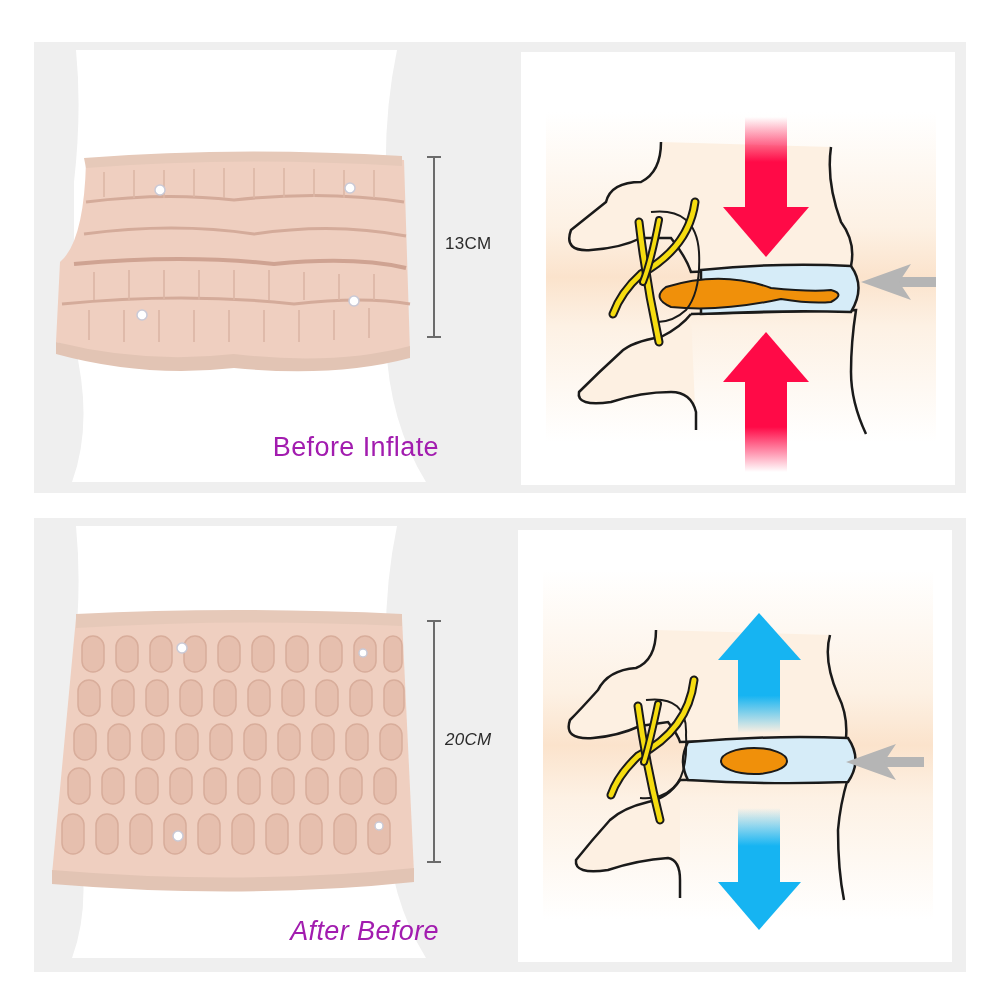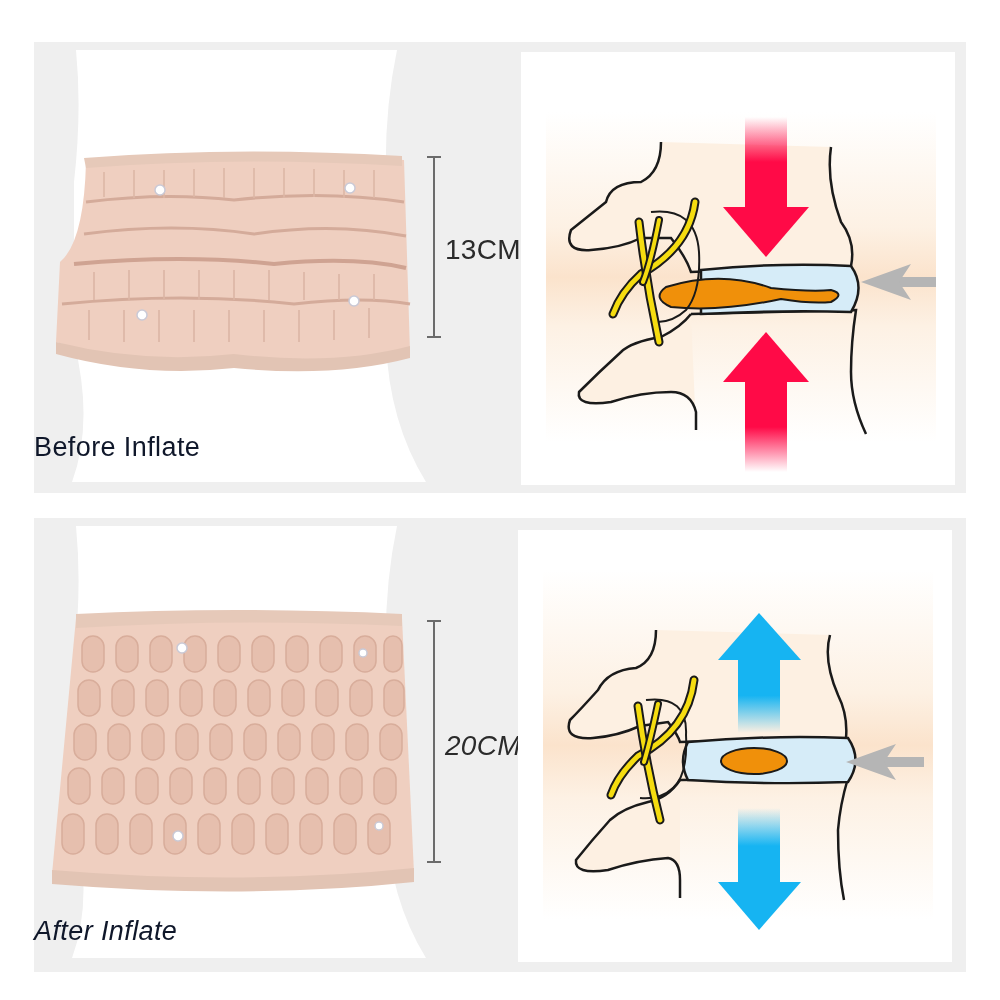--- a/index.html
+++ b/index.html
@@ -5,22 +5,22 @@
   html, body { margin:0; padding:0; background:#ffffff; }
   body { width:1000px; height:1000px; position:relative; overflow:hidden; font-family:"Liberation Sans", "DejaVu Sans", sans-serif; }
   .row { position:absolute; left:34px; width:932px; background:#efefef; }
   .row.top { top:42px; height:451px; }
   .row.bottom { top:518px; height:454px;font-style:italic; }
   .left-pane { position:absolute; left:0; top:0; width:405px; height:100%; }
   .torso { position:absolute; left:0; top:0; width:100%; height:100%; }
   .measure { position:absolute; }
   .measure .bar { position:absolute; left:0; width:2px; background:#6b6b6b; }
   .measure .cap { position:absolute; width:14px; height:2px; background:#6b6b6b; left:-6px; }
-  .measure .mlabel { position:absolute; left:12px; font-size:28px; color:#2b2b2b; letter-spacing:0.3px; white-space:nowrap; }
-  .caption { position:absolute; left:0; width:405px; text-align:left; font-size:27px; color:#0f172a; letter-spacing:0.4px; }
+  .measure .mlabel { position:absolute; left:12px; font-size:17px; color:#2b2b2b; letter-spacing:0.3px; white-space:nowrap; }
+  .caption { position:absolute; left:0; width:405px; text-align:right; font-size:27px; color:#a21caf; letter-spacing:0.4px; }
   .illus { position:absolute; background:#ffffff; }
   .row.top .illus { left:487px; top:10px; width:434px; height:433px; }
   .row.bottom .illus { left:484px; top:12px; width:434px; height:432px; }
   .illus svg { position:absolute; left:0; top:0; }
 </style>
 </head>
 <body>
 
 <div class="row top">
   <div class="left-pane">
@@ -191,21 +191,21 @@
         <circle cx="144" cy="318" r="5" fill="#ffffff" stroke="#c9c9d6" stroke-width="1.5"></circle>
         <circle cx="345" cy="308" r="4" fill="#ffffff" stroke="#c9c9d6" stroke-width="1.5"></circle>
       </g>
     </svg>
     <div class="measure" style="left:399px; top:102px;">
       <div class="bar" style="top:0; height:243px;"></div>
       <div class="cap" style="top:0;"></div>
       <div class="cap" style="top:241px;"></div>
       <div class="mlabel" style="top:110px;">20CM</div>
     </div>
-    <div class="caption" style="top:398px;">After Inflate</div>
+    <div class="caption" style="top:398px;">After Before</div>
   </div>
 
   <div class="illus">
     <svg width="434" height="432" viewBox="0 0 434 432">
       <defs>
         <linearGradient id="boneGrad2" x1="0" y1="0" x2="0" y2="1">
           <stop offset="0" stop-color="#ffffff"></stop>
           <stop offset="0.35" stop-color="#fdf1e4"></stop>
           <stop offset="0.5" stop-color="#fbe3cc"></stop>
           <stop offset="0.65" stop-color="#fdf1e4"></stop>

